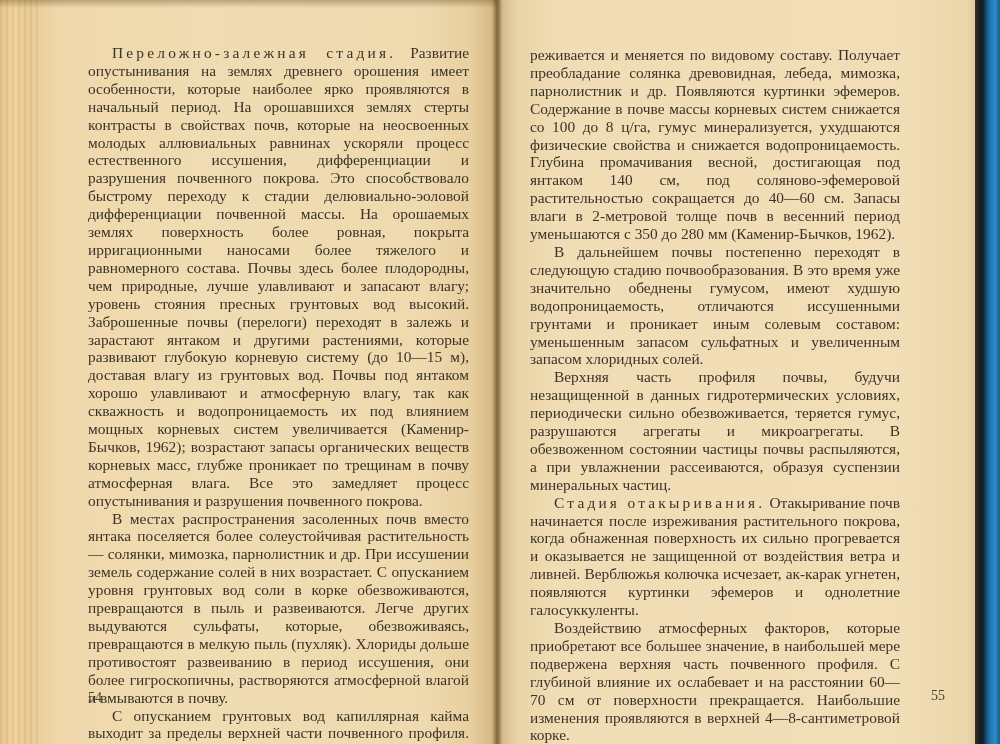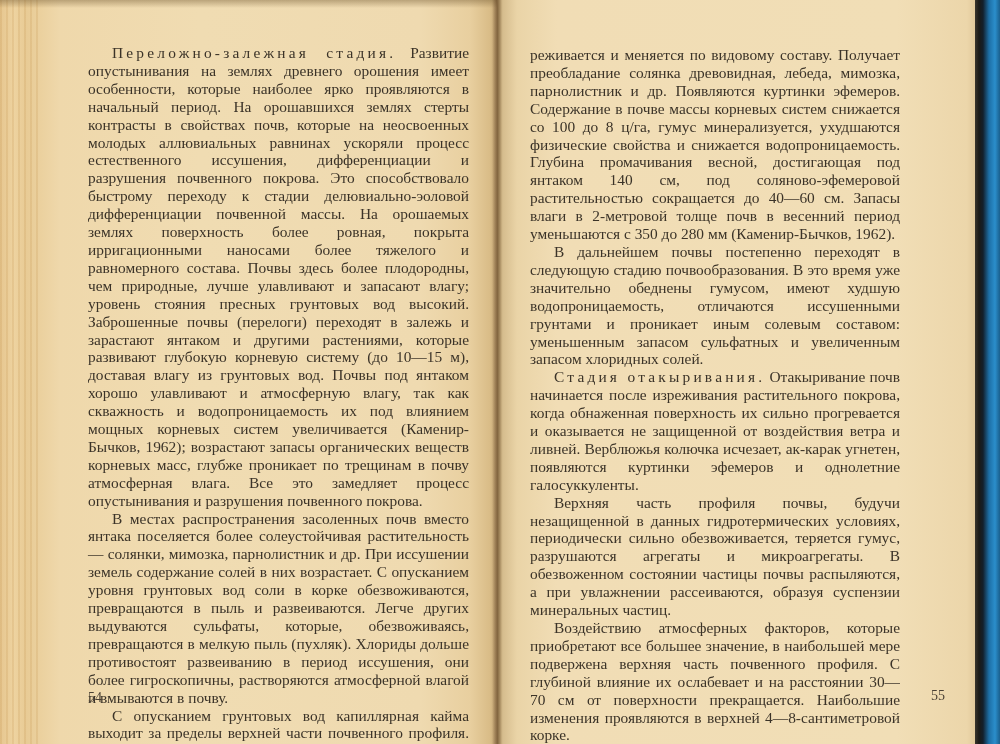--- a/index.html
+++ b/index.html
@@ -60,19 +60,19 @@
     <p class="para"><span class="spaced">Переложно-залежная стадия.</span><span> Развитие опустынивания на землях древнего орошения имеет особенности, которые наиболее ярко проявляются в начальный период. На орошавшихся землях стерты контрасты в свойствах почв, которые на неосвоенных молодых аллювиальных равнинах ускоряли процесс естественного иссушения, дифференциации и разрушения почвенного покрова. Это способствовало быстрому переходу к стадии делювиально-эоловой дифференциации почвенной массы. На орошаемых землях поверхность более ровная, покрыта ирригационными наносами более тяжелого и равномерного состава. Почвы здесь более плодородны, чем природные, лучше улавливают и запасают влагу; уровень стояния пресных грунтовых вод высокий. Заброшенные почвы (перелоги) переходят в залежь и зарастают янтаком и другими растениями, которые развивают глубокую корневую систему (до 10—15 м), доставая влагу из грунтовых вод. Почвы под янтаком хорошо улавливают и атмосферную влагу, так как скважность и водопроницаемость их под влиянием мощных корневых систем увеличивается (Каменир-Бычков, 1962); возрастают запасы органических веществ корневых масс, глубже проникает по трещинам в почву атмосферная влага. Все это замедляет процесс опустынивания и разрушения почвенного покрова.</span></p>
     <p class="para">В местах распространения засоленных почв вместо янтака поселяется более солеустойчивая растительность — солянки, мимозка, парнолистник и др. При иссушении земель содержание солей в них возрастает. С опусканием уровня грунтовых вод соли в корке обезвоживаются, превращаются в пыль и развеиваются. Легче других выдуваются сульфаты, которые, обезвоживаясь, превращаются в мелкую пыль (пухляк). Хлориды дольше противостоят развеиванию в период иссушения, они более гигроскопичны, растворяются атмосферной влагой и вмываются в почву.</p>
     <p class="para">С опусканием грунтовых вод капиллярная кайма выходит за пределы верхней части почвенного профиля. В дальнейшем соли остаются в иссушенных грунтах и только в верхнем 30—60-сантиметровом слое почв они «пульсируют» под влиянием атмосферной влаги.</p>
 
   </div>
   <div class="folio folio-left">54</div>
 
   <div class="column col-right">
     <p class="para noindent">реживается и меняется по видовому составу. Получает преобладание солянка древовидная, лебеда, мимозка, парнолистник и др. Появляются куртинки эфемеров. Содержание в почве массы корневых систем снижается со 100 до 8 ц/га, гумус минерализуется, ухудшаются физические свойства и снижается водопроницаемость. Глубина промачивания весной, достигающая под янтаком 140 см, под соляново-эфемеровой растительностью сокращается до 40—60 см. Запасы влаги в 2-метровой толще почв в весенний период уменьшаются с 350 до 280 мм (Каменир-Бычков, 1962).</p>
     <p class="para">В дальнейшем почвы постепенно переходят в следующую стадию почвообразования. В это время уже значительно обеднены гумусом, имеют худшую водопроницаемость, отличаются иссушенными грунтами и проникает иным солевым составом: уменьшенным запасом сульфатных и увеличенным запасом хлоридных солей.</p>
+    <p class="para">Верхняя часть профиля почвы, будучи незащищенной в данных гидротермических условиях, периодически сильно обезвоживается, теряется гумус, разрушаются агрегаты и микроагрегаты. В обезвоженном состоянии частицы почвы распыляются, а при увлажнении рассеиваются, образуя суспензии минеральных частиц.</p>
     <p class="para"><span class="spaced">Стадия отакыривания.</span><span> Отакыривание почв начинается после изреживания растительного покрова, когда обнаженная поверхность их сильно прогревается и оказывается не защищенной от воздействия ветра и ливней. Верблюжья колючка исчезает, ак-карак угнетен, появляются куртинки эфемеров и однолетние галосуккуленты.</span></p>
-    <p class="para">Верхняя часть профиля почвы, будучи незащищенной в данных гидротермических условиях, периодически сильно обезвоживается, теряется гумус, разрушаются агрегаты и микроагрегаты. В обезвоженном состоянии частицы почвы распыляются, а при увлажнении рассеиваются, образуя суспензии минеральных частиц.</p>
-    <p class="para">Воздействию атмосферных факторов, которые приобретают все большее значение, в наибольшей мере подвержена верхняя часть почвенного профиля. С глубиной влияние их ослабевает и на расстоянии 30—70 см от поверхности прекращается. Наибольшие изменения проявляются в верхней 4—8-сантиметровой корке.</p>
+    <p class="para">Воздействию атмосферных факторов, которые приобретают все большее значение, в наибольшей мере подвержена верхняя часть почвенного профиля. С глубиной влияние их ослабевает и на расстоянии 60—70 см от поверхности прекращается. Наибольшие изменения проявляются в верхней 4—8-сантиметровой корке.</p>
 
   </div>
   <div class="folio folio-right">55</div>
 </div>
 
 </body></html>

